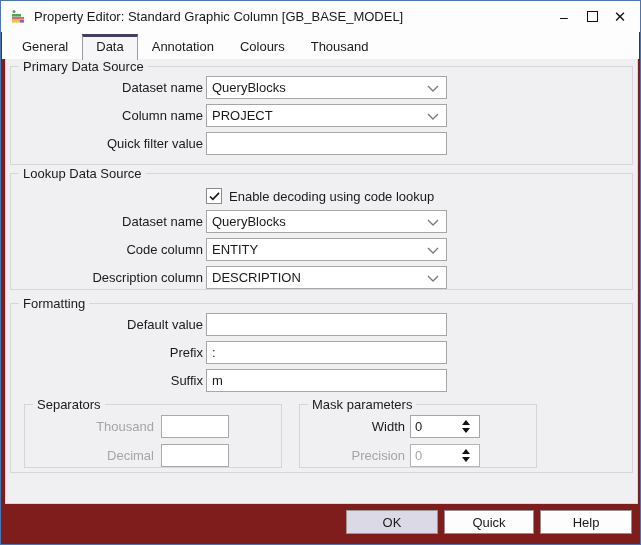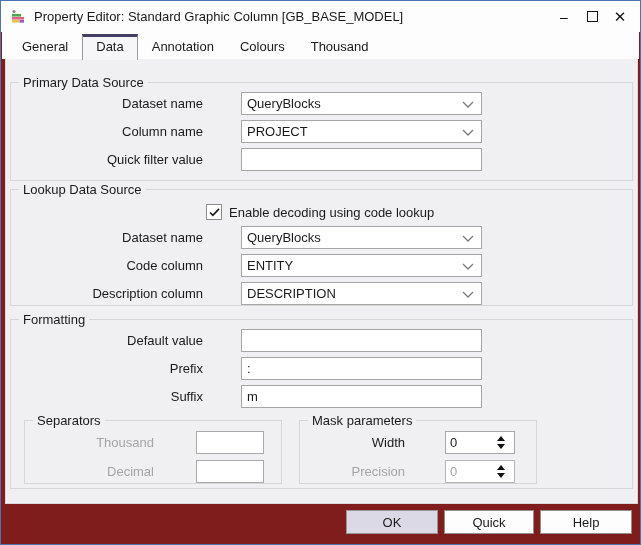--- a/index.html
+++ b/index.html
@@ -24,25 +24,25 @@
   .tab.active {
     border:1px solid #9b9b9b; border-top:3px solid #433e63; border-bottom:none;
     background:#f6f5f7; margin:0 1px -1px 1px; padding:2px 13px 6px;
   }
 
   
   .page { position:absolute; top:57px; left:4px; width:633px; height:446px; box-sizing:border-box; border:1px solid #d8d8d8; background:#f0eff1; z-index:1; }
 
   fieldset { border:1px solid #d6d6d6; margin:0 4px; padding:2px 0 0 0; box-sizing:border-box; }
   legend { margin-left:8px; padding:0 4px; font-size:13px; }
-  .fs1 { margin-top:16px; height:106px; }
+  .fs1 { margin-top:0; height:106px; }
   .fs2 { margin-top:1px; height:124px; }
   .fs3 { margin-top:6px; height:177px; }
 
-  .frow { display:flex; align-items:center; margin:0 0 5px 8px;gap:35px; }
+  .frow { display:flex; align-items:center; margin:0 0 5px 8px; }
   .lbl { width:184px; text-align:right; margin-right:3px; white-space:nowrap; }
 
   .tinput, .combo {
     width:241px; height:23px; box-sizing:border-box; background:#ffffff;
     border:1px solid #a6a6a6; display:flex; align-items:center; padding:0 5px; position:relative;
   }
   .combo { padding-right:22px; }
   .combo .chev { position:absolute; right:7px; top:8px; }
 
   .cbrow { display:flex; align-items:center; margin:3px 0 4px 195px; height:20px; }

